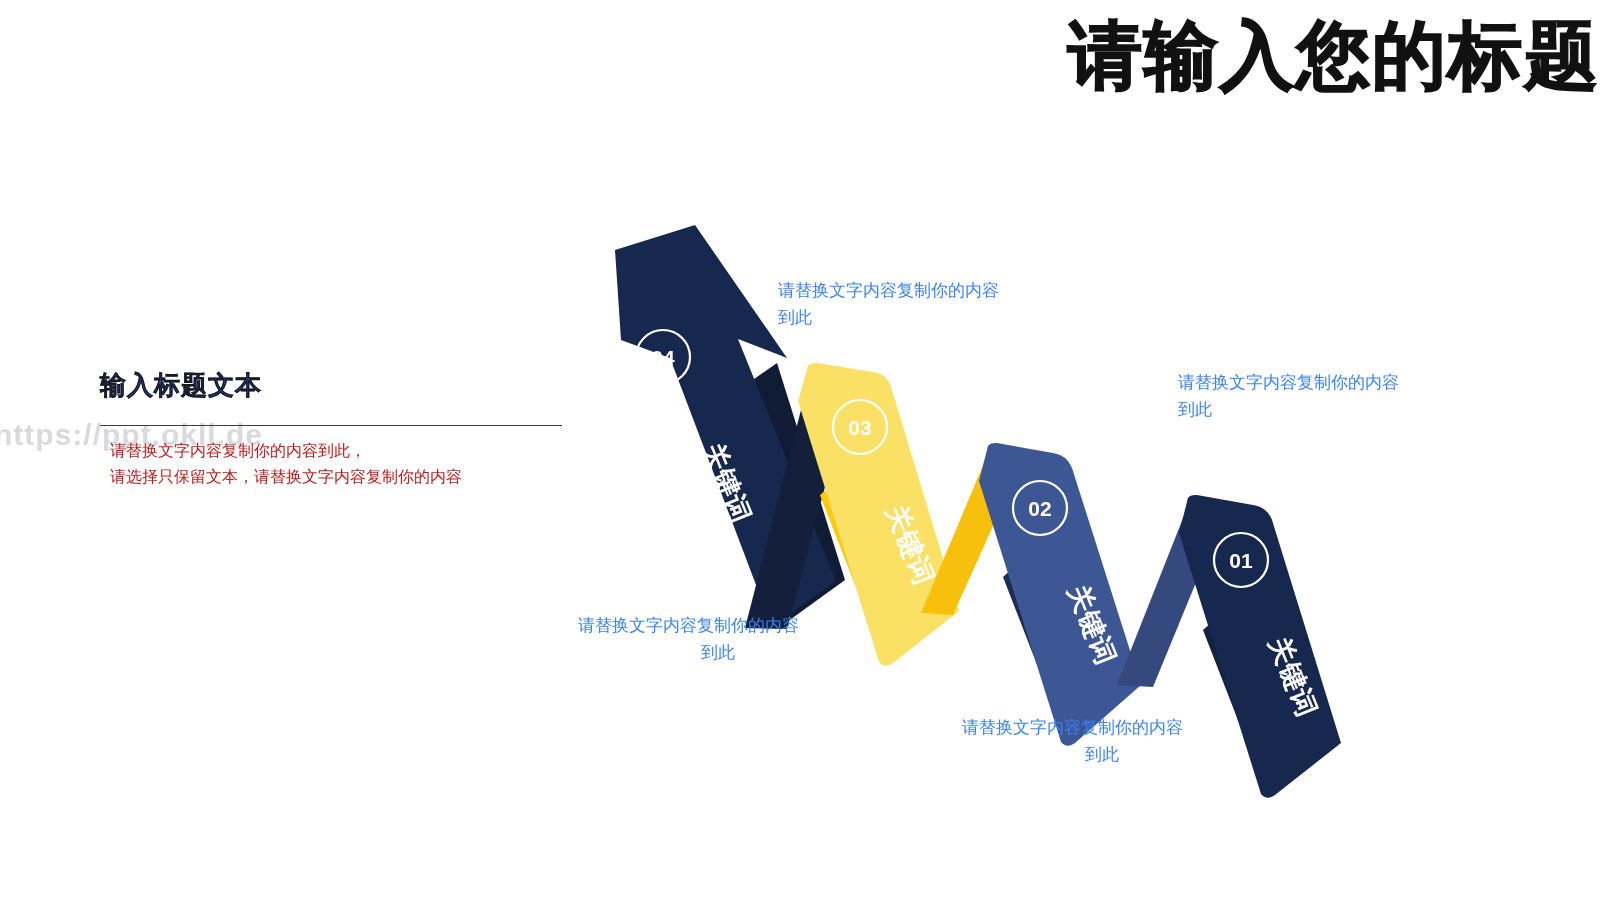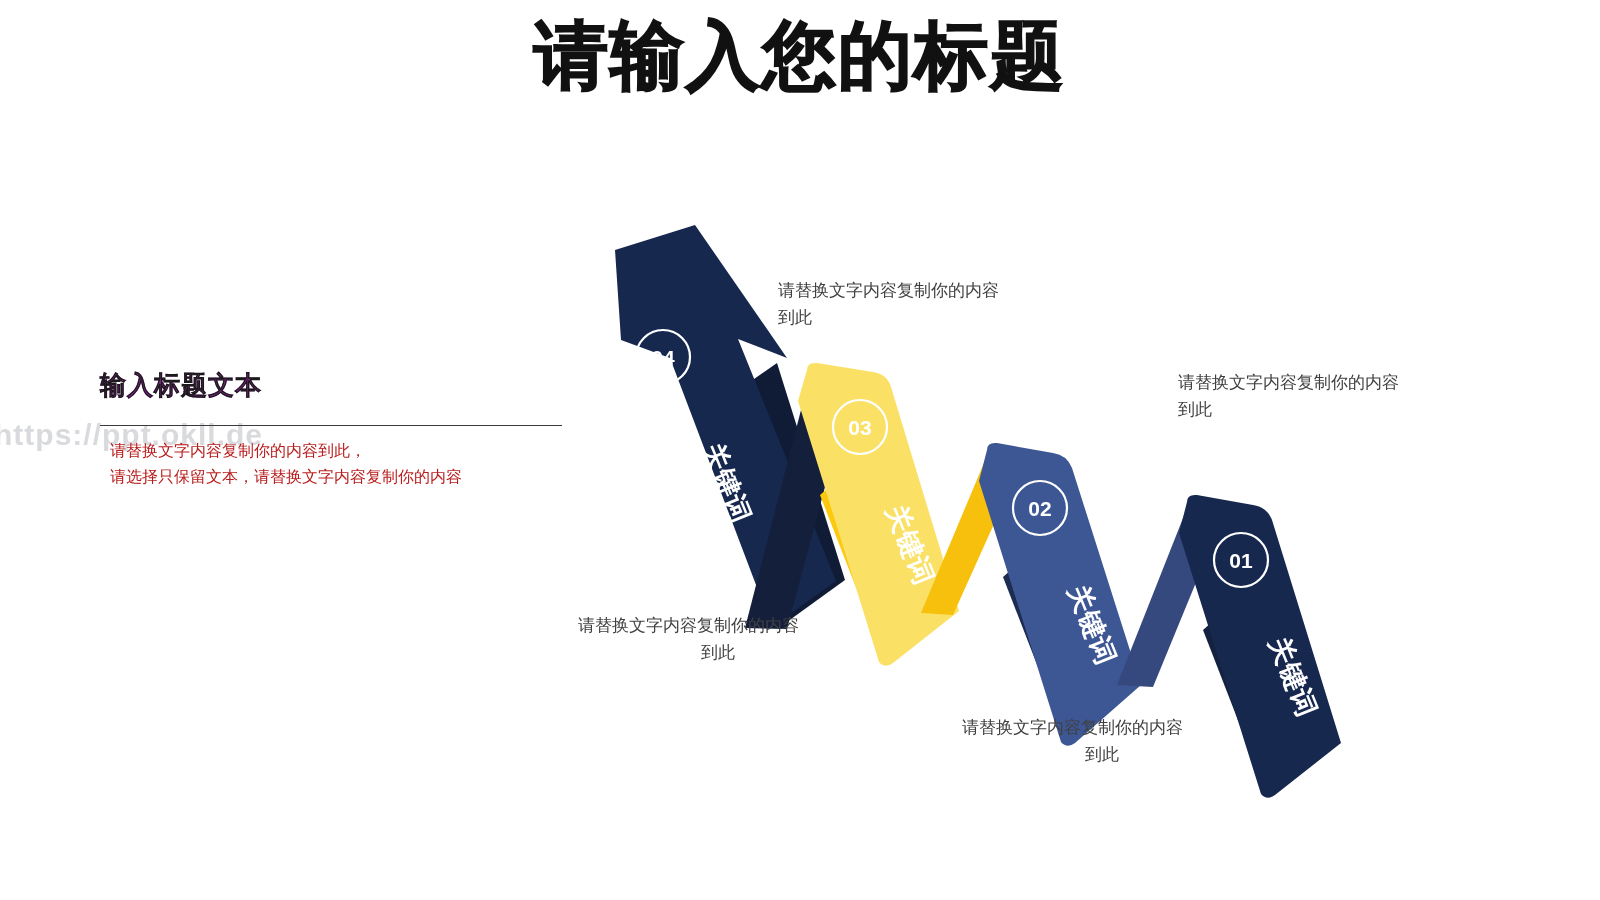--- a/index.html
+++ b/index.html
@@ -18,21 +18,21 @@
     position: absolute;
     inset: 0;
     background: #ffffff;
   }
 
   
   .slide-title {
     position: absolute;
     left: 0; right: 0;
     top: 16px;
-    text-align: center;
+    text-align: right;
     font-size: 74px;
     line-height: 1.08;
     font-weight: 700;
     letter-spacing: 2px;
     color: #111111;
     -webkit-text-stroke: 1.6px #111111;
     white-space: nowrap;
   }
 
   
@@ -51,21 +51,21 @@
   
   .left-block {
     position: absolute;
     left: 100px;
     top: 368px;
     width: 470px;
   }
   .left-heading {
     font-size: 26px;
     font-weight: 700;
-    color: #a21caf;
+    color: #1d4ed8;
     letter-spacing: 1px;
     margin: 0 0 22px 0;
     -webkit-text-stroke: 0.5px #1a1a1a;
   }
   .left-divider {
     width: 462px;
     height: 1px;
     background: #3b3b3b;
     margin: 0 0 12px 0;
   }
@@ -110,21 +110,21 @@
     fill: none;
     stroke: #ffffff;
     stroke-width: 2.2;
   }
 
   
   .caption {
     position: absolute;
     font-size: 17px;
     line-height: 1.58;
-    color: #404040;
+    color: #3b82f6;
     white-space: nowrap;
   }
   .caption span { display: block; }
   .cap-04 { left: 778px; top: 278px; text-align: left; }
   .cap-03 { left: 578px; top: 613px; text-align: left; width: 280px; }
   .cap-03 .l2 { text-align: center; }
   .cap-02 { left: 1178px; top: 370px; text-align: left; }
   .cap-01 { left: 962px; top: 715px; text-align: left; width: 280px; }
   .cap-01 .l2 { text-align: center; }
 </style>

